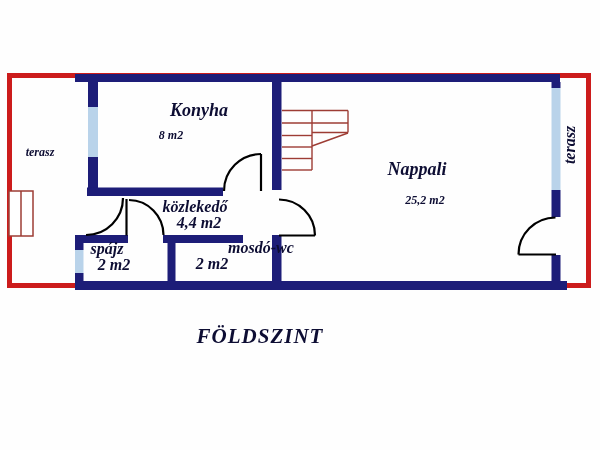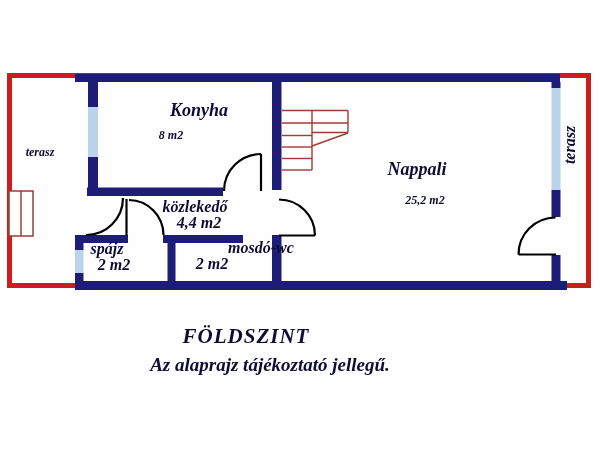--- a/index.html
+++ b/index.html
@@ -92,16 +92,15 @@
   <div class="lbl t18" style="left:417px;top:169px;">Nappali</div>
   <div class="lbl t17" style="left:425px;top:200px;">25,2 m2</div>
   <div class="lbl t16" style="left:195px;top:207px;">közlekedő</div>
   <div class="lbl t16" style="left:199px;top:223px;">4,4 m2</div>
   <div class="lbl t16" style="left:107px;top:249px;font-style:italic;">spájz</div>
   <div class="lbl t16" style="left:114px;top:265px;">2 m2</div>
   <div class="lbl t16" style="left:214px;top:248px;margin-left:47px;">mosdó-wc</div>
   <div class="lbl t16" style="left:212px;top:264px;">2 m2</div>
   <div class="lbl t16 rot" style="left:570px;top:145px;">terasz</div>
 
-  <div class="lbl title" style="left:246px;top:336px;text-align:right;">FÖLDSZINT</div>
-  <div class="lbl note" style="left:270px;top:364px;">Az alaprajz tájékoztató jellegű.</div>
+  <div class="lbl title" style="left:260px;top:336px;text-align:right;">FÖLDSZINT</div>
 
 </div>
 
 </body></html>

